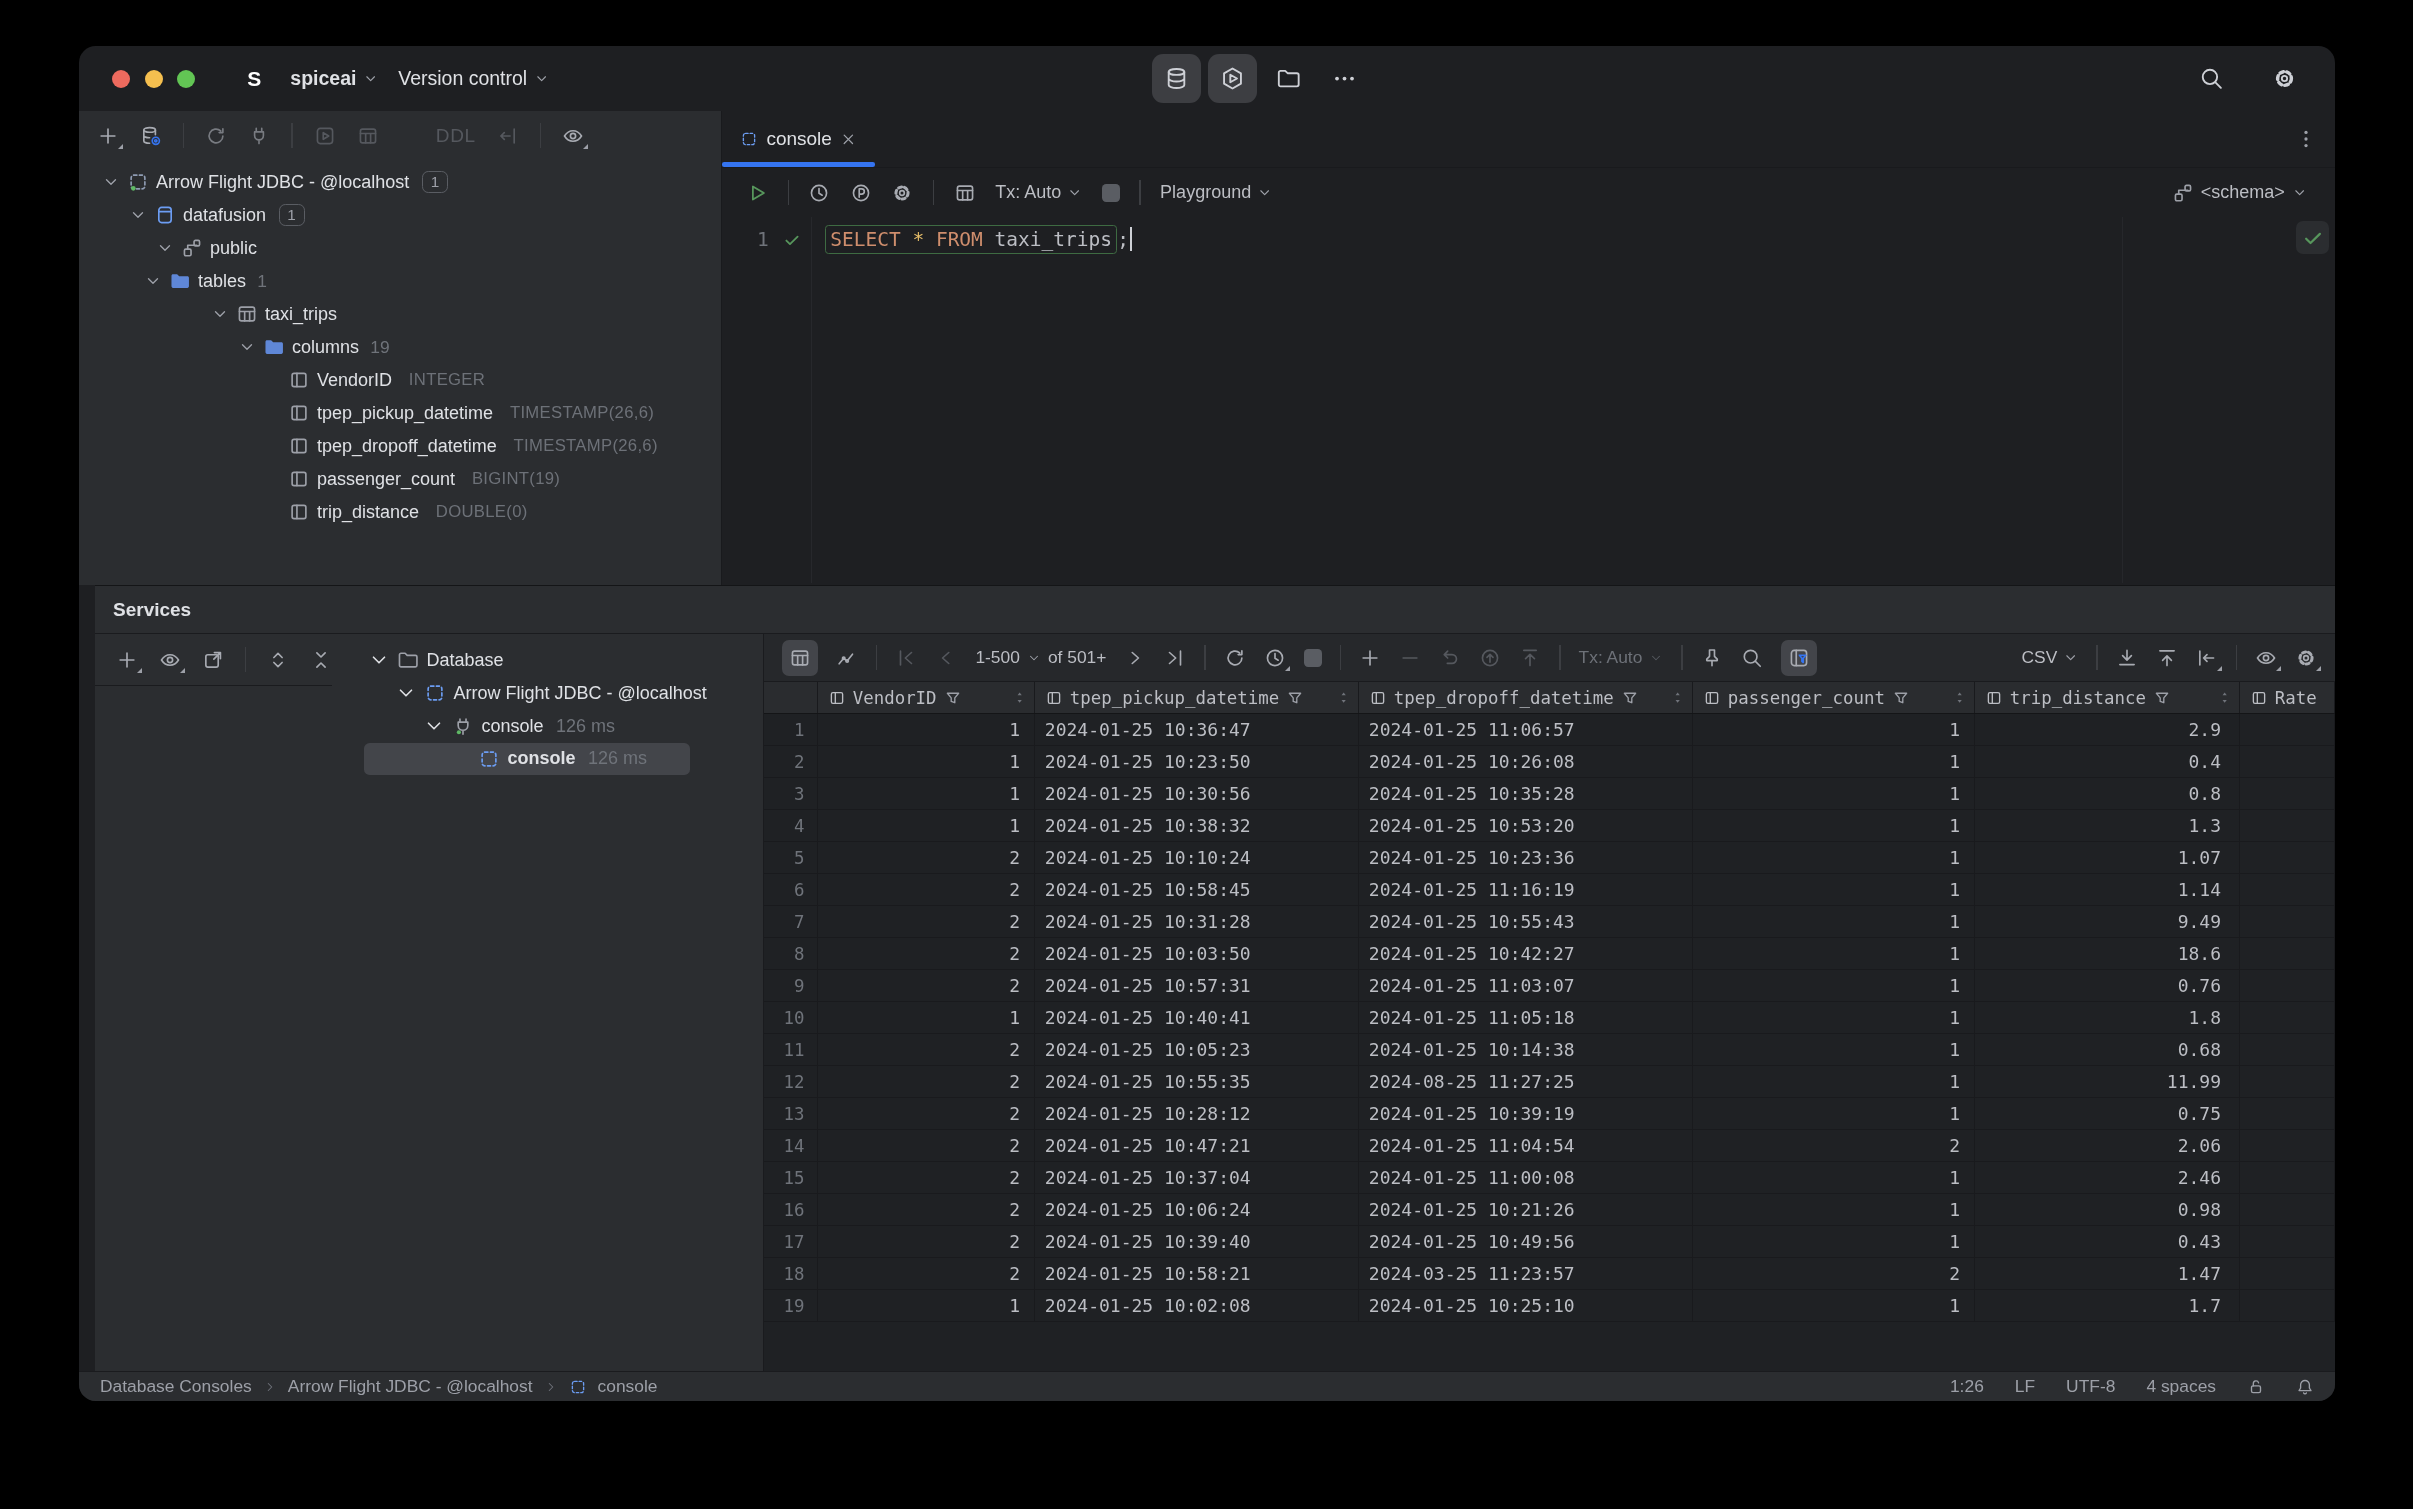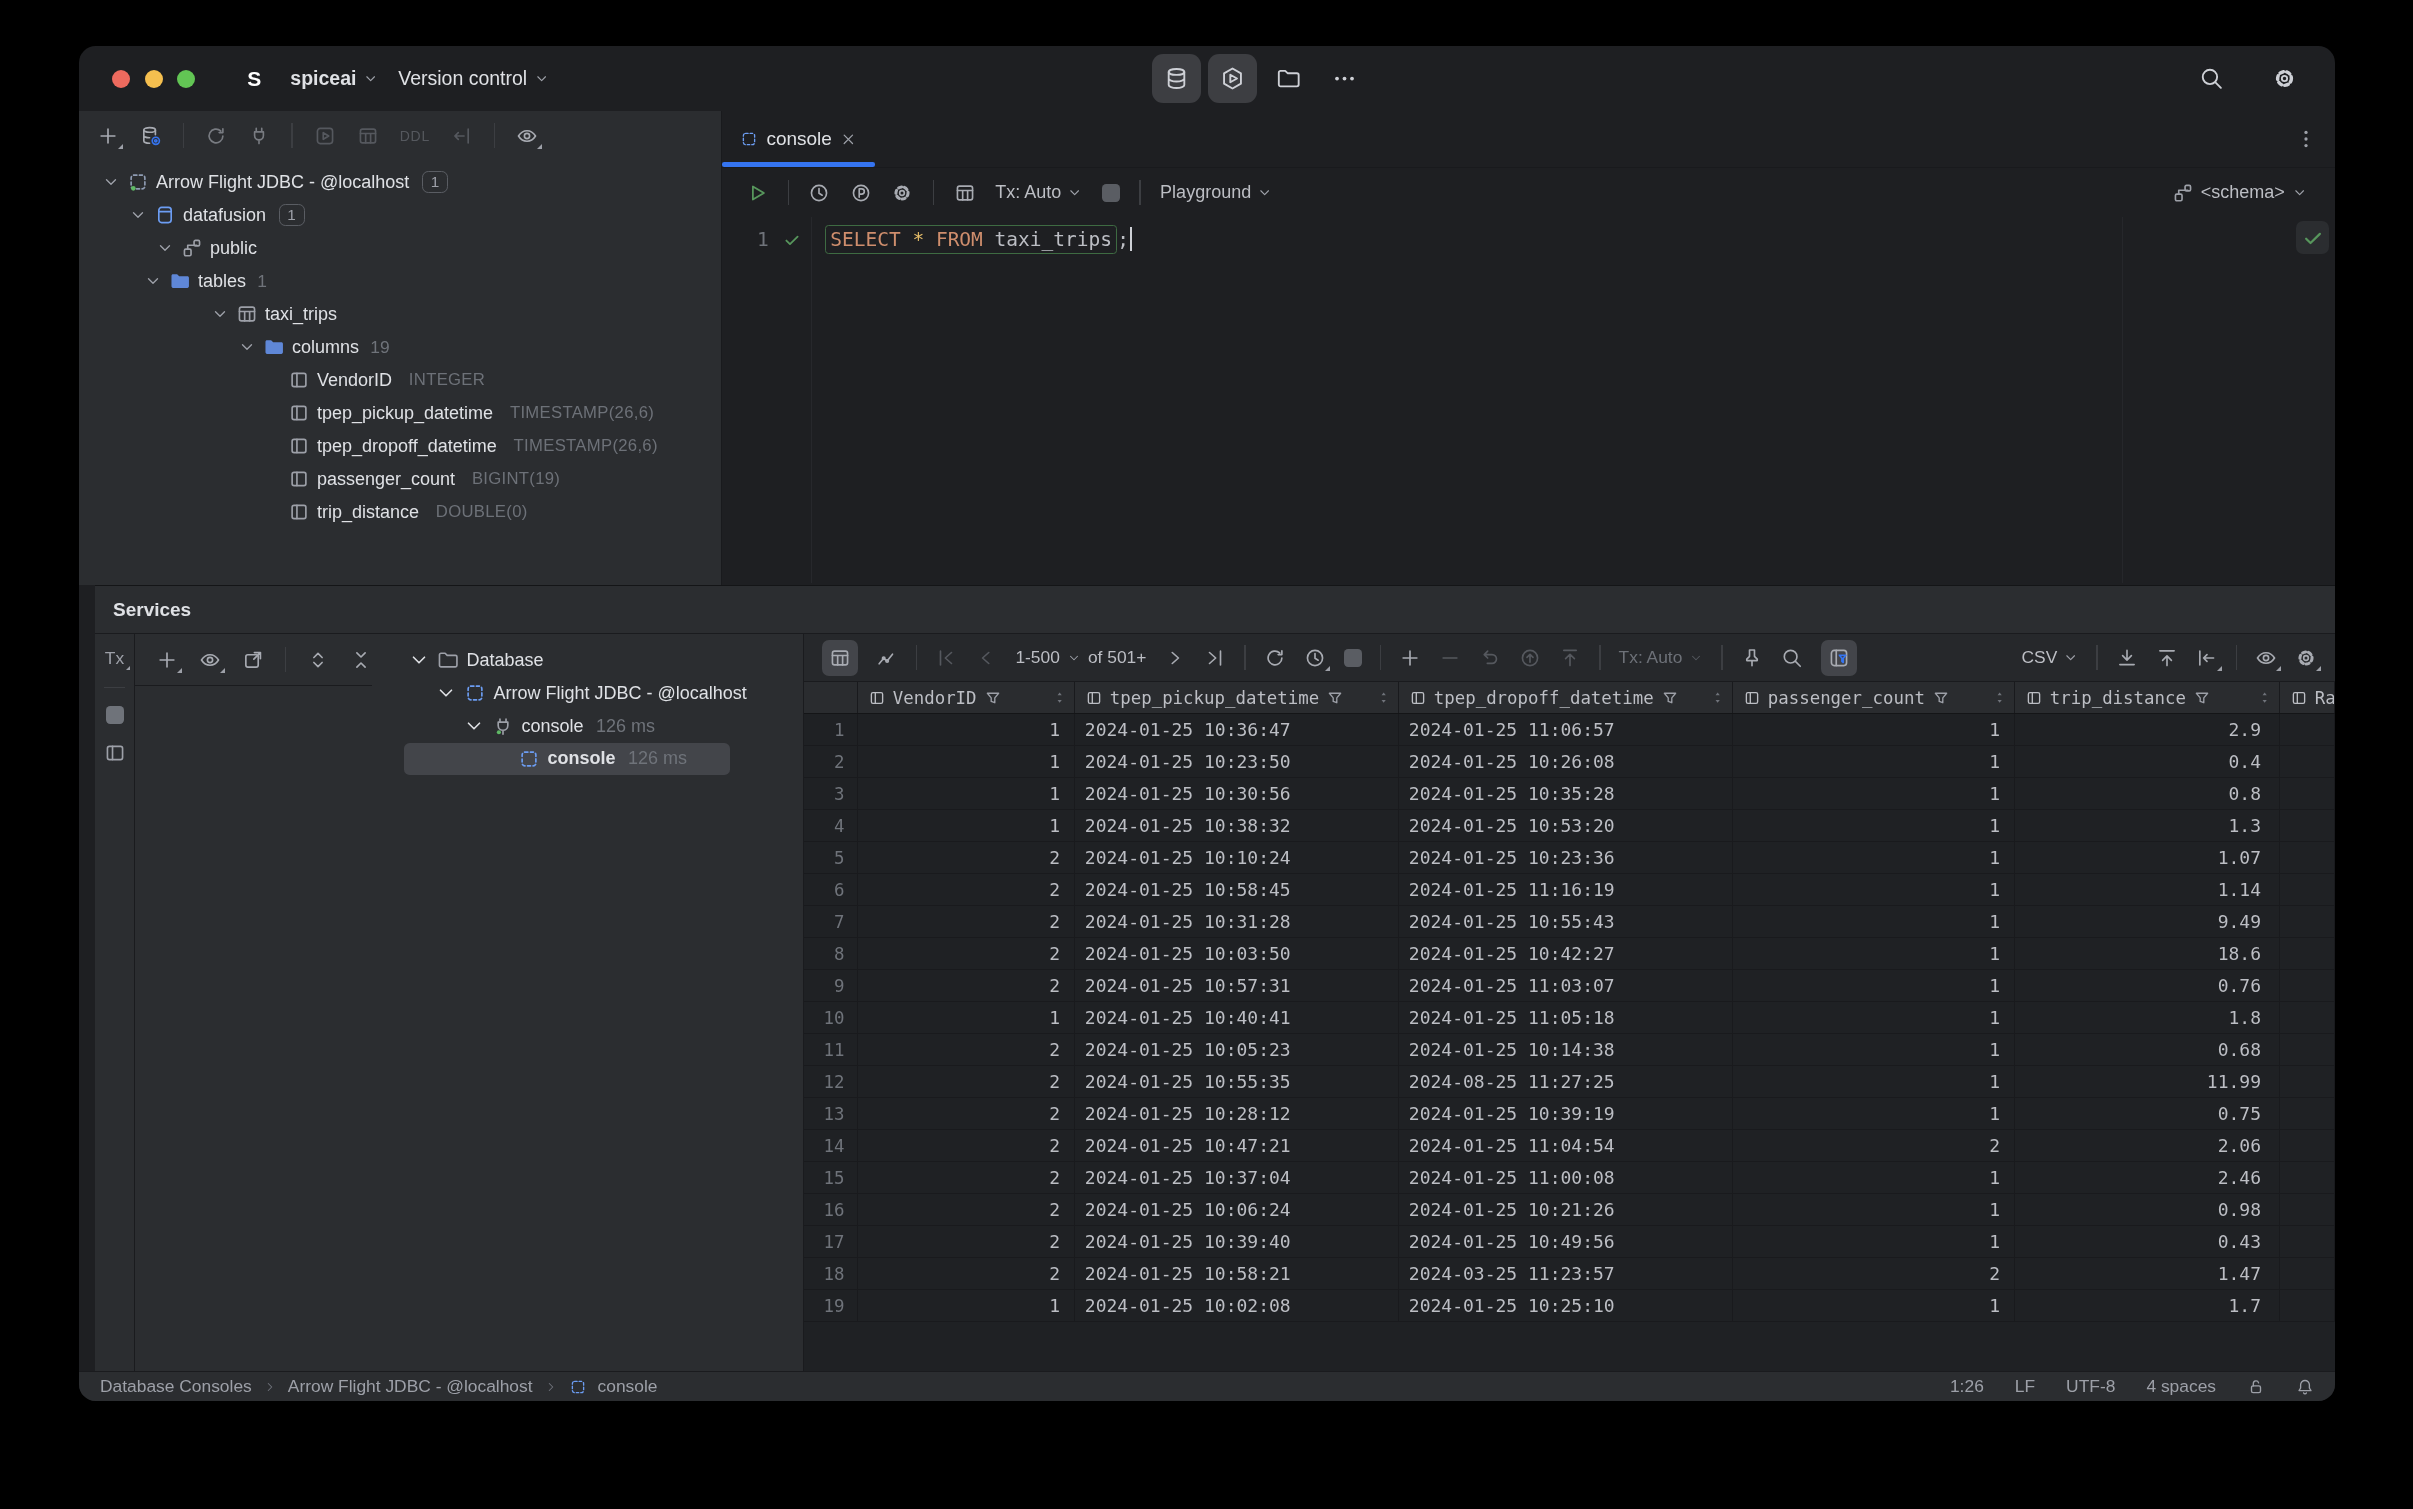--- a/index.html
+++ b/index.html
@@ -32,21 +32,21 @@
 
   
   .explorer{position:absolute;left:0;top:65px;width:642px;height:474px;background:#2b2d30;}
   .editor{position:absolute;left:642px;top:65px;right:0;height:474px;background:#1e1f22;border-left:1.4px solid #191a1d;}
   .panel-title{height:57px;display:flex;align-items:center;padding-left:18px;color:#dfe1e5;
     font-size:19px;font-weight:bold;border-bottom:1.4px solid #1a1b1e;}
   .ex-toolbar{height:49px;display:flex;align-items:center;gap:21px;padding-left:18px;color:#a8abb2;}
   .sep{width:1.4px;height:25px;background:#3c3e42;flex:none;}
   .dis{color:#55585e;}
   .semi{color:#787b81;}
-  .ddl{font-size:14px;letter-spacing:0.7px;}
+  .ddl{font-size:19px;letter-spacing:0.7px;margin-left:36px;}
 
   .tree{padding-top:5.6px;overflow:hidden;height:366px;}
   .trow{display:flex;align-items:center;height:33px;gap:7px;color:#dfe1e5;font-size:18px;white-space:nowrap;}
   .trow .chev{width:18px;height:18px;color:#9da0a8;flex:none;}
   .tbadge{border:1.4px solid #5a5d63;border-radius:6.3px;color:#9da0a8;font-size:15.3px;
     padding:0.7px 7.7px;margin-left:5.6px;line-height:18px;}
   .tcount{color:#6f737a;font-size:17.4px;margin-left:4.2px;}
   .ttype{color:#6d7178;font-size:16.7px;margin-left:9.8px;letter-spacing:0.3px;}
 
   
@@ -514,31 +514,20 @@
               <path d="M3 8.5l3.2 3.2L13 5" stroke-width="1.6"></path>
             </svg>
           </span>
         </div>
     </div>
   </div>
 
   <div class="services">
     <div class="sv-title">Services</div>
     <div class="sv-body">
-      <div class="sv-strip">
-        <span class="txicon">Tx</span>
-        <span class="stripdiv"></span>
-        <span class="stopsq" style="background:#6f737a"></span>
-        <span class="ic">
-            <svg viewBox="0 0 16 16" fill="none" stroke="currentColor" stroke-width="1.2" stroke-linecap="round" stroke-linejoin="round">
-              <rect x="2.5" y="3.2" width="11" height="9.6" rx="1.5"></rect>
-              <path d="M6.2 3.2v9.6"></path>
-            </svg>
-          </span>
-      </div>
       <div class="sv-tree">
         <div class="sv-toolbar">
           <span class="ic dd">
               <svg viewBox="0 0 16 16" fill="none" stroke="currentColor" stroke-width="1.2" stroke-linecap="round" stroke-linejoin="round">
                 <path d="M8 3v10M3 8h10"></path>
               </svg>
             </span>
           <span class="ic dd">
               <svg viewBox="0 0 16 16" fill="none" stroke="currentColor" stroke-width="1.2" stroke-linecap="round" stroke-linejoin="round">
                 <path d="M1.8 8s2.4-3.8 6.2-3.8S14.2 8 14.2 8s-2.4 3.8-6.2 3.8S1.8 8 1.8 8z"></path>

